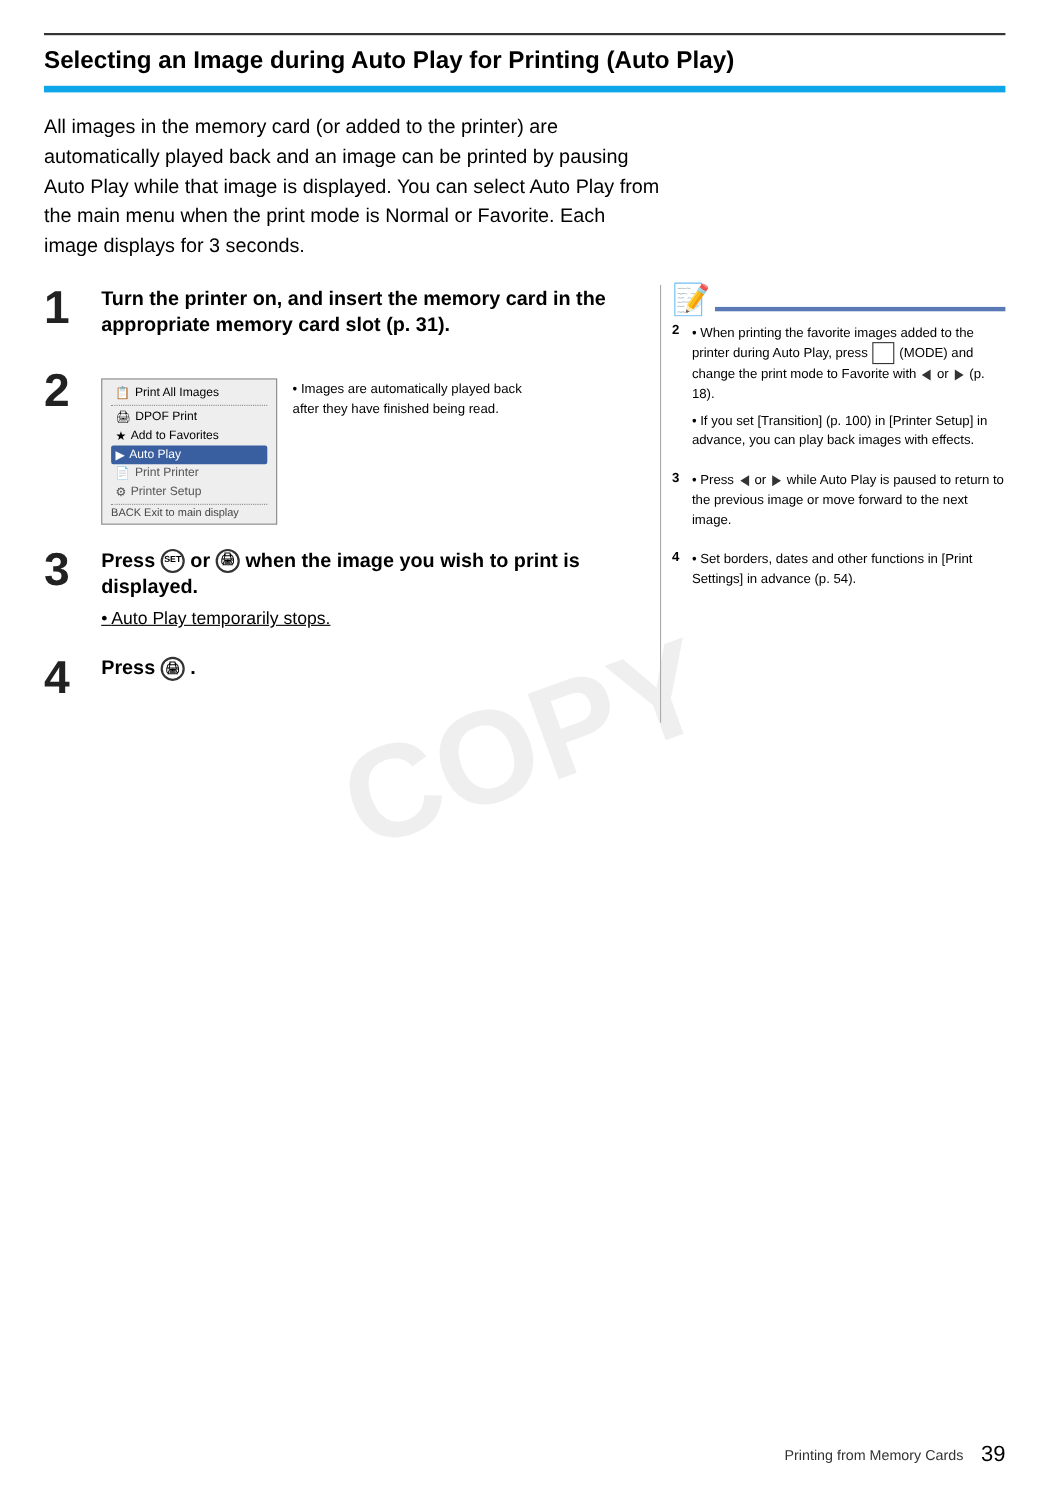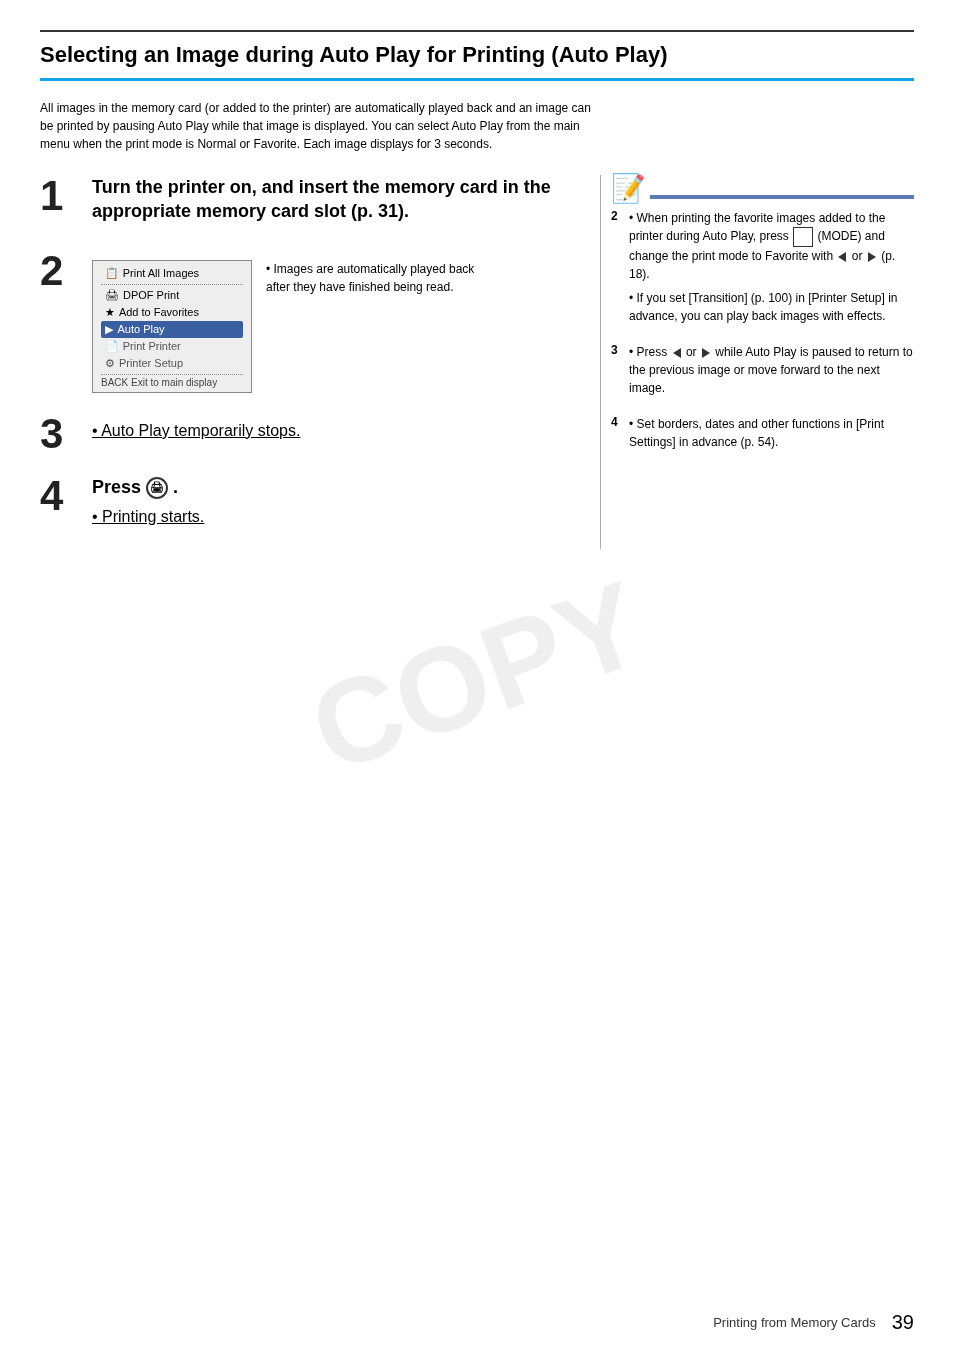--- a/index.html
+++ b/index.html
@@ -16,27 +16,27 @@
       min-height: 1352px;
       background: #fff;
       padding: 30px 40px 40px 40px;
       position: relative;
     }
     
     .page-title {
       font-size: 22px;
       font-weight: bold;
       border-top: 2px solid #333;
-      border-bottom: 3px solid #0ea5e9;
+      border-bottom: 6px solid #0ea5e9;
       padding: 10px 0;
       margin-bottom: 18px;
     }
     
     .intro {
-      font-size: 12px;
+      font-size: 18px;
       line-height: 1.5;
       margin-bottom: 22px;
       max-width: 560px;
     }
     
     .main-layout {
       display: flex;
       gap: 20px;
     }
     .left-col {
@@ -301,33 +301,39 @@
             <div class="menu-caption">
               <span>• Images are automatically played back after they have finished being read.</span>
             </div>
           </div>
         </div>
       </div>
 
       <div class="step">
         <div class="step-number">3</div>
         <div class="step-content">
+          <div class="step-text">
+            <span>Press </span>
+            <span class="circle-icon" style="font-size:8px;font-weight:bold;">SET</span>
+            <span> or </span>
+            <span class="circle-icon" style="font-size:11px;">🖨</span>
+            <span> when the image you wish to print is displayed.</span>
+          </div>
           <div class="bullet-item">Auto Play temporarily stops.</div>
         </div>
       </div>
 
       <div class="step">
         <div class="step-number">4</div>
         <div class="step-content">
           <div class="step-text">
             <span>Press </span>
             <span class="circle-icon" style="font-size:11px;">🖨</span>
             <span> .</span>
           </div>
-          <div class="bullet-item">Printing starts.</div>
         </div>
       </div>
 
     </div>
 
     <div class="right-col">
 
       <div style="display:flex;align-items:flex-end;gap:0;margin-bottom:6px;">
         <div style="font-size:28px;line-height:1;">📝</div>
         <div style="flex:1;height:4px;background:#5a7ab5;margin-bottom:4px;margin-left:4px;"></div>

